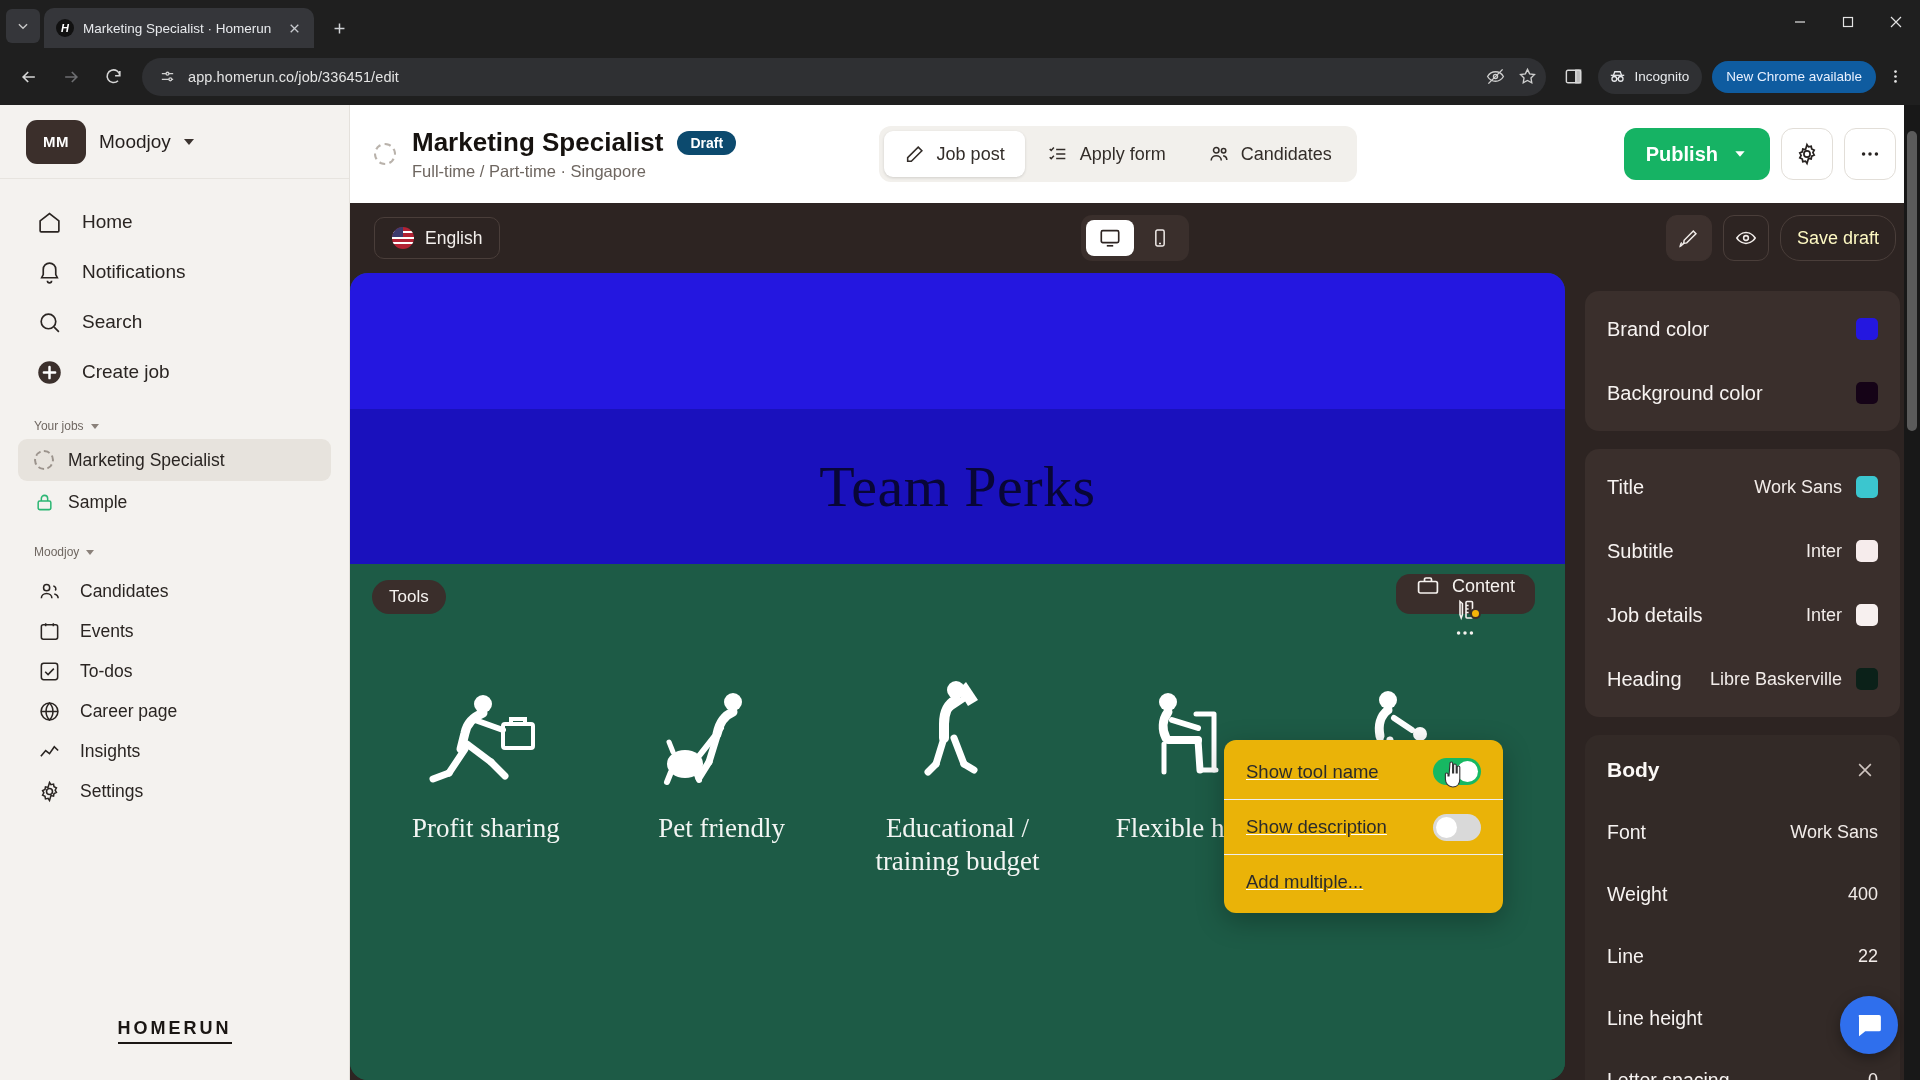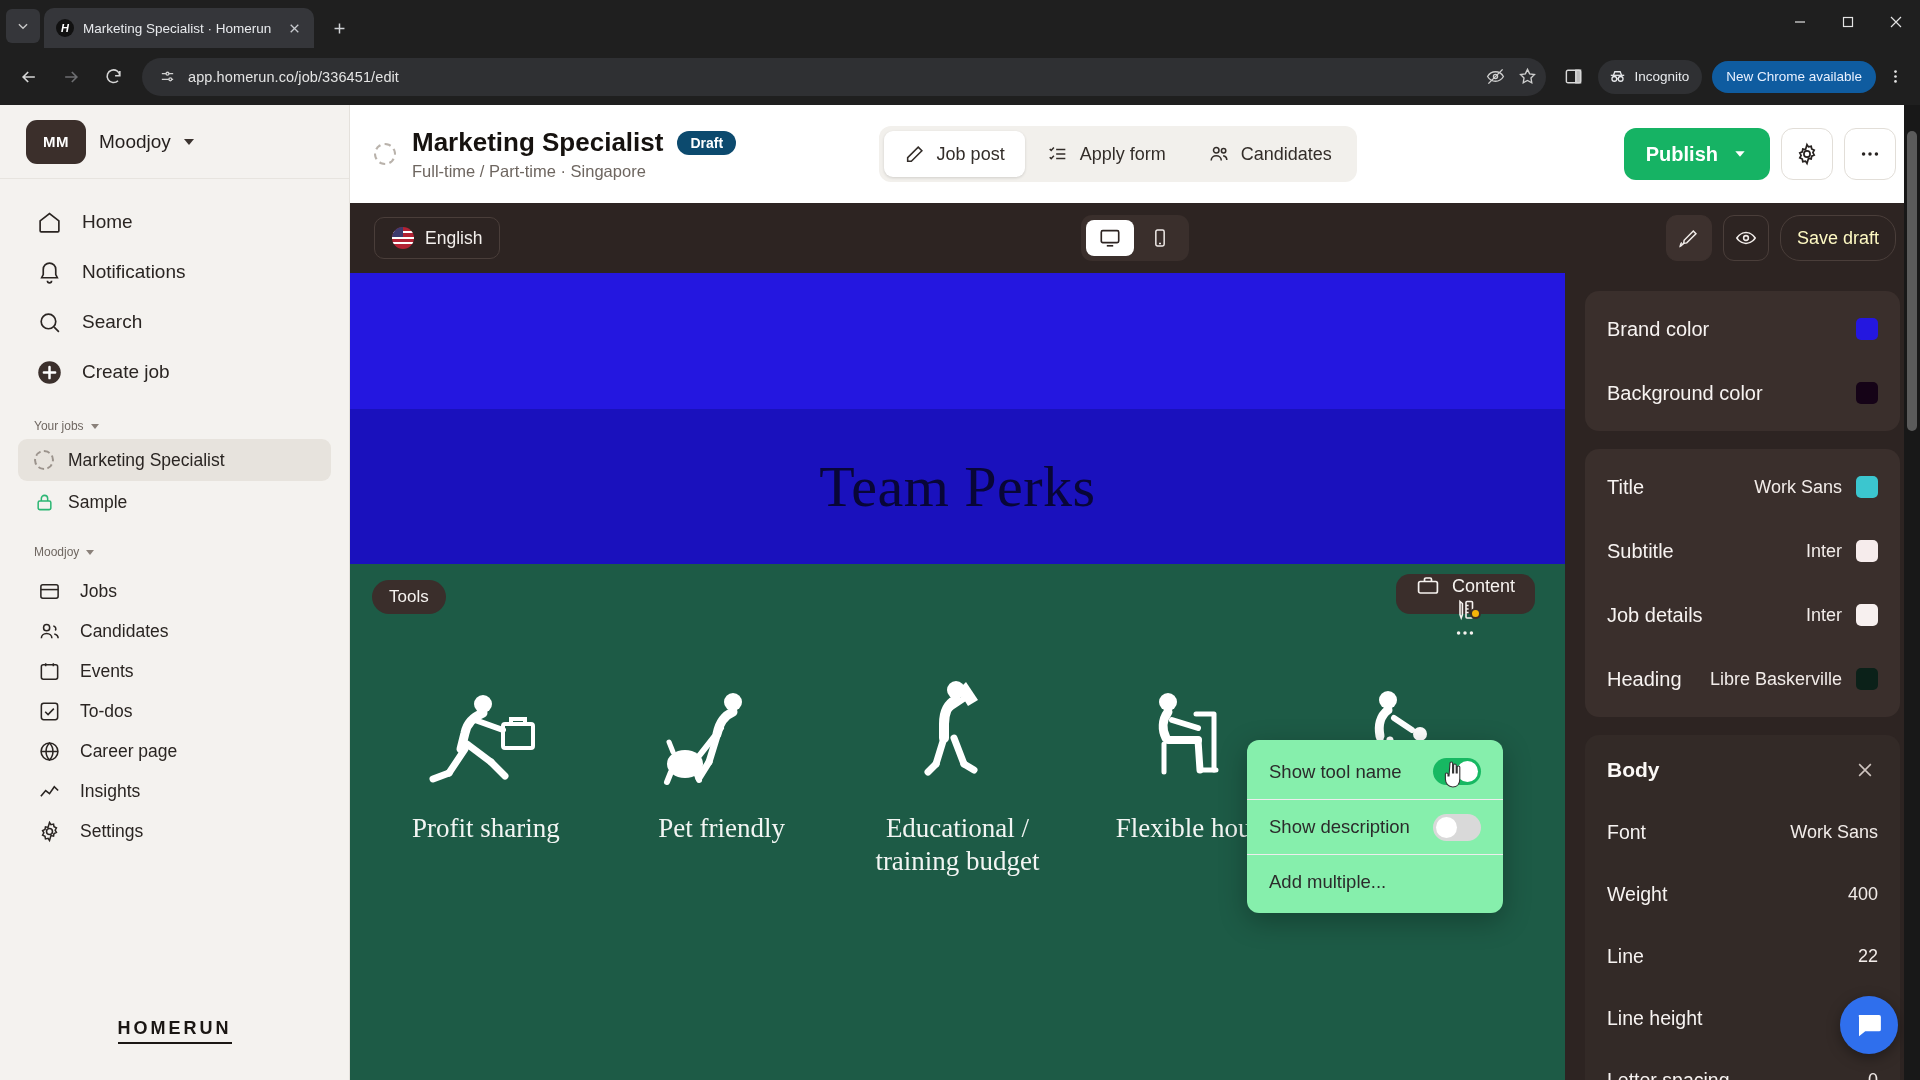--- a/index.html
+++ b/index.html
@@ -147,21 +147,21 @@
     width:46px;height:46px;border-radius:11px;border:1.5px solid #4a3e3a;display:flex;align-items:center;justify-content:center;color:#f1ece9;
   }
   .ed-icon-btn.filled { background:#3d312e; border-color:#3d312e; }
   .btn-savedraft {
     height:46px;border:1.5px solid #4a3e3a;border-radius:20px;display:flex;align-items:center;padding:0 16px;
     font-size:18px;color:#fef9c3;
   }
 
   
   .canvas-wrap { flex:1; display:flex; overflow:hidden; background:#2d2422; }
-  .canvas { flex:1; overflow:hidden; position:relative; background:#1d5b46; }
+  .canvas { flex:1; overflow:hidden; position:relative; background:#1d5b46;border-radius:18px; }
 
   .banner-top { height:136px; background:#2417e0; }
   .banner-mid { height:155px; background:#1a11bd; display:flex; align-items:center; justify-content:center; }
   .banner-title {
     font-family:"Liberation Serif", serif; font-size:58px; color:#080637; letter-spacing:.5px;
   }
 
   .perks { background:#1d5b46; position:relative; height:100%; padding-top:18px; }
   .chip-tools {
     position:absolute; left:22px; top:16px; background:#3a2e2b; color:#f6f2ef; font-size:17px;
@@ -178,22 +178,22 @@
 
   .perk-grid { display:flex; align-items:flex-start; gap:0; padding:92px 18px 0 18px; }
   .perk { flex:1; display:flex; flex-direction:column; align-items:center; gap:18px; }
   .perk-art { height:120px; display:flex; align-items:flex-end; justify-content:center; }
   .perk-label {
     font-family:"Liberation Serif", serif; font-size:27px; color:#f2f5f3; text-align:center; line-height:1.22; max-width:200px;
   }
 
   
   .popup {
-    position:absolute; right:62px; top:176px; width:256px; background:#86efac; border-radius:12px;
-    box-shadow:0 8px 28px rgba(0,0,0,.28); z-index:30; overflow:hidden; padding:4px 0;
+    position:absolute; right:62px; top:176px; width:279px; background:#eab308; border-radius:12px;
+    box-shadow:0 8px 28px rgba(0,0,0,.28); z-index:30; overflow:hidden; padding:4px 0;text-decoration:underline;
   }
   .popup-row { height:55px; display:flex; align-items:center; justify-content:space-between; padding:0 22px; }
   .popup-row + .popup-row { border-top:1px solid #ededed; }
   .popup-label { font-size:18.5px; color:#2b2b2b; }
   .sw { width:48px;height:27px;border-radius:999px;background:#d9d9d9;position:relative;flex:none; }
   .sw.on { background:#17b862; }
   .sw i { position:absolute; top:3px; left:3px; width:21px;height:21px;border-radius:50%;background:#fff; }
   .sw.on i { left:24px; }
   .cursor-hand { position:absolute; right:36px; top:20px; width:26px; height:30px; pointer-events:none; }
 
@@ -403,29 +403,20 @@
             </svg>
         </span>
         <span>Sample</span>
       </div>
 
       <div class="group-label">
         <span>Moodjoy</span>
         <span class="caret-sm"></span>
       </div>
       <div class="mini-nav">
-        <div class="nav-item">
-          <span class="ic">
-            <svg width="23" height="23" viewBox="0 0 24 24" fill="none" stroke="currentColor" stroke-width="1.6">
-                <rect x="3" y="5" width="18" height="14" rx="2"></rect>
-                <path d="M3 10h18"></path>
-              </svg>
-          </span>
-          <span>Jobs</span>
-        </div>
         <div class="nav-item">
           <span class="ic">
             <svg width="23" height="23" viewBox="0 0 24 24" fill="none" stroke="currentColor" stroke-width="1.6">
                 <circle cx="9" cy="8" r="3.2"></circle>
                 <path d="M3.5 19c0-3 2.5-5 5.5-5s5.5 2 5.5 5"></path>
                 <path d="M16 6.2A3 3 0 0118 11"></path>
                 <path d="M17 14.5c2.3.5 4 2.3 4 4.5"></path>
               </svg>
           </span>
           <span>Candidates</span>

